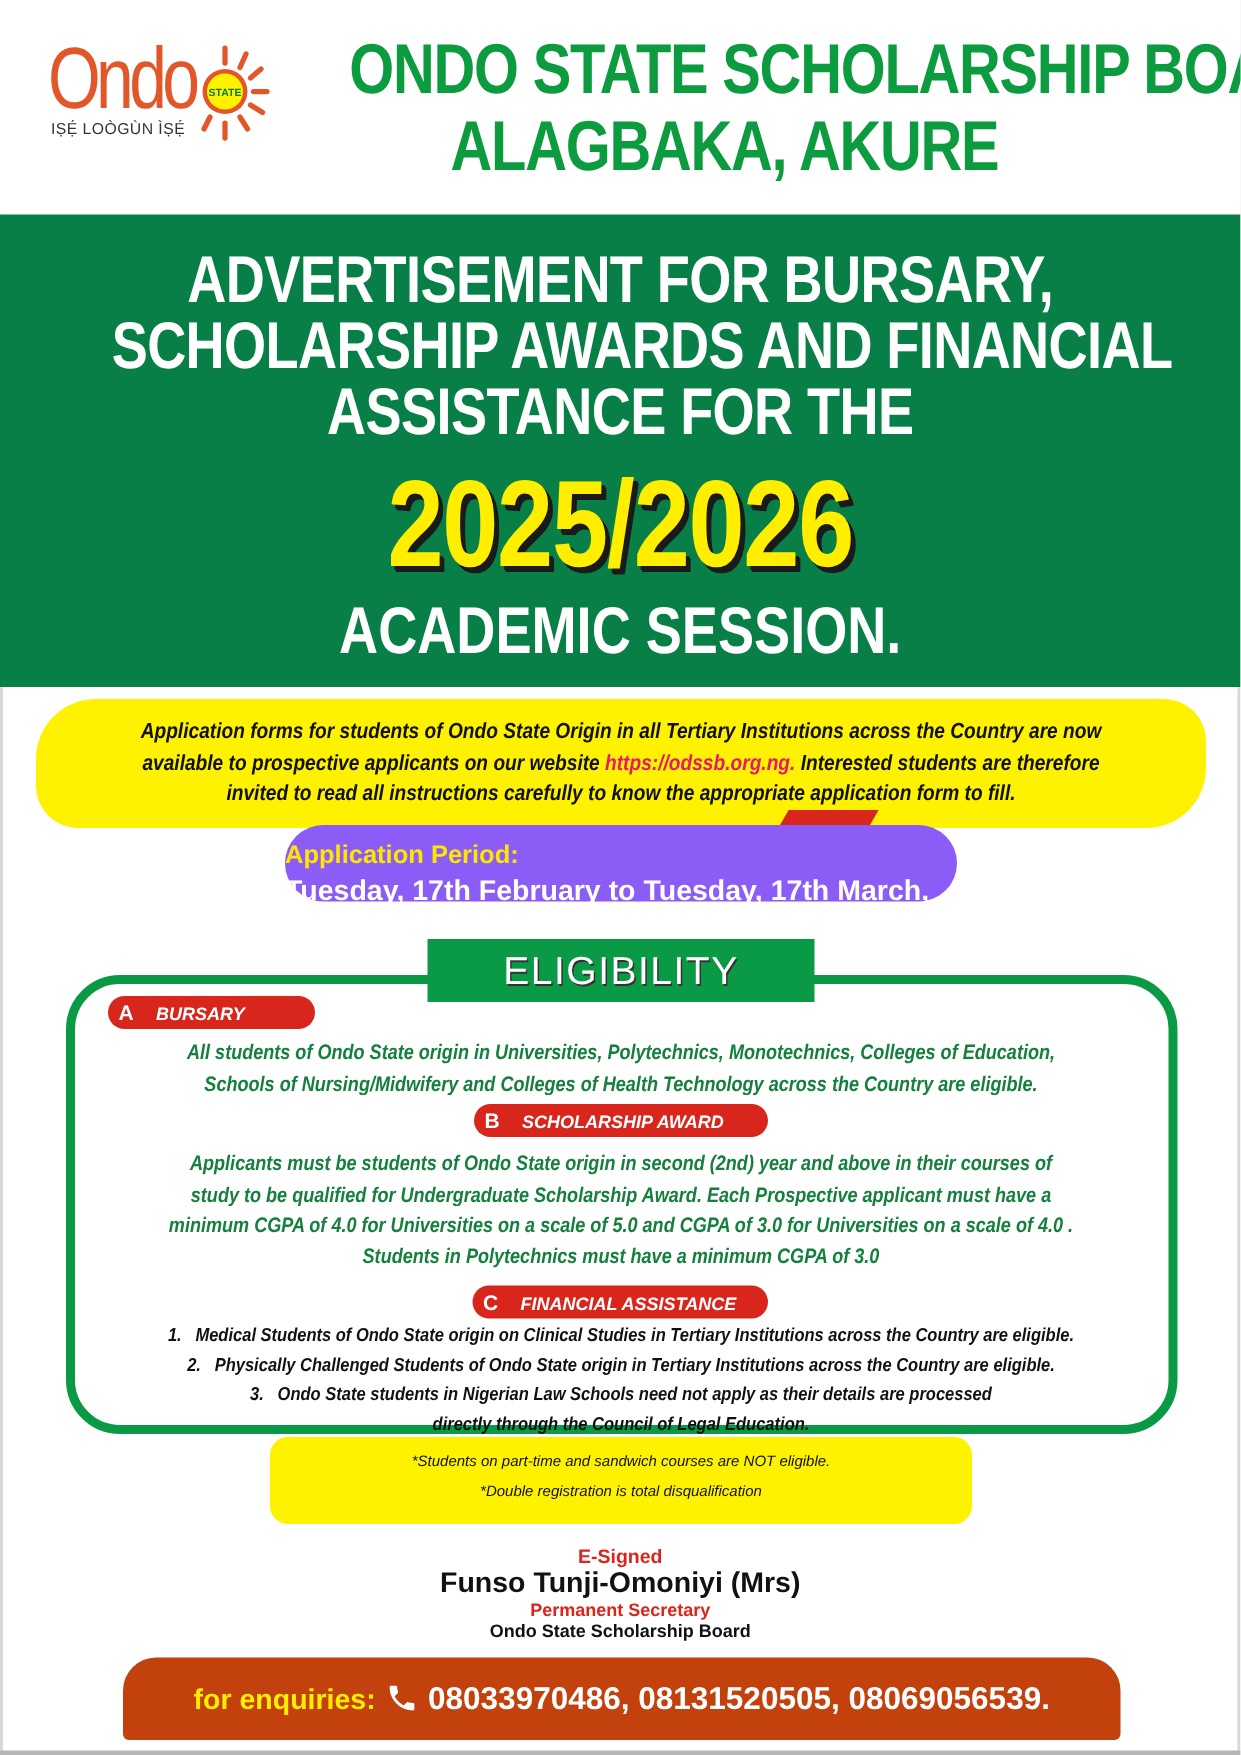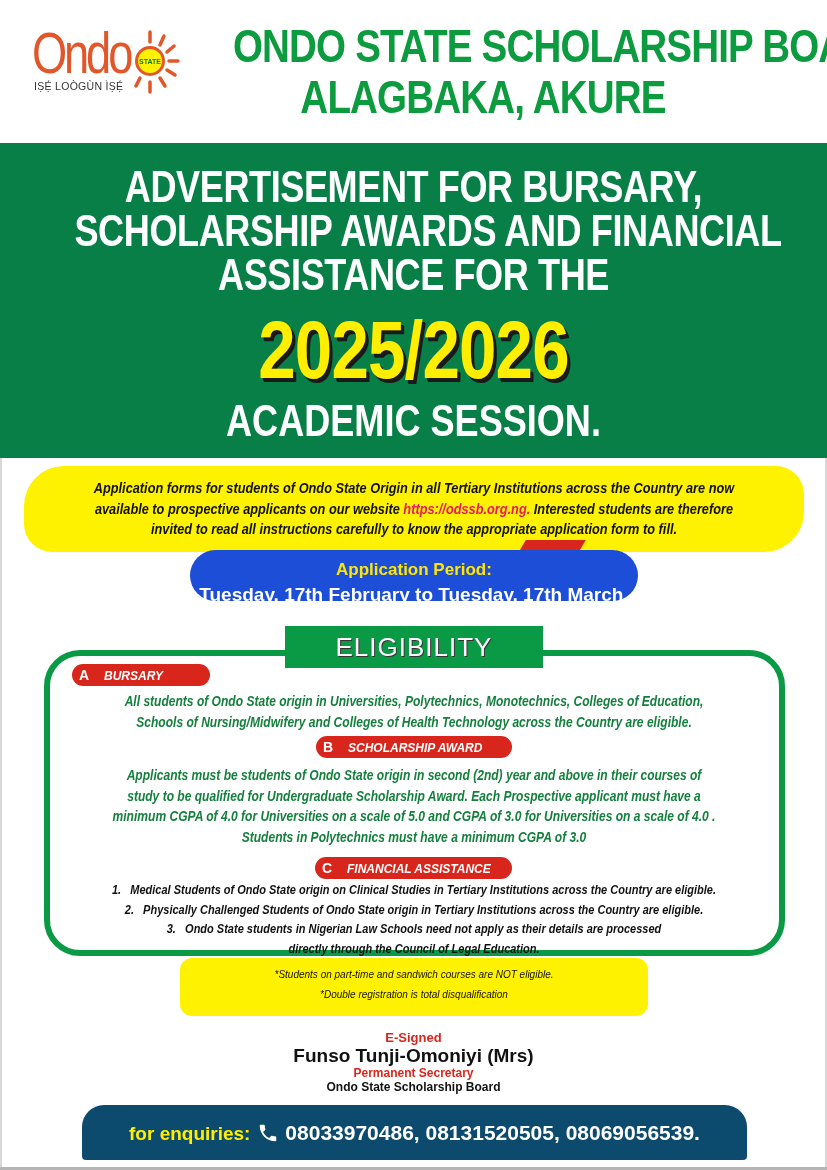--- a/index.html
+++ b/index.html
@@ -23,21 +23,21 @@
   .banner-l1 { margin-top: 22px; }
   .banner-year { display: block; color: #ffee00; font-weight: bold; font-size: 82px; line-height: 86px; margin-top: 10px; transform: scaleX(0.82); text-shadow: 3px 3px 0 #1a1a1a, 4px 4px 0 #1a1a1a; letter-spacing: -1px; }
   .banner-session { display: block; color: #fff; font-weight: bold; font-size: 44px; line-height: 44px; margin-top: 6px; transform: scaleX(0.82); }
 
   
   .notice { position: absolute; left: 24px; top: 466px; width: 780px; height: 86px; background: #fff200; border-radius: 40px 28px 40px 28px; }
   .notice-text { position: absolute; left: 20px; top: 12px; width: 740px; text-align: center; font-weight: bold; font-style: italic; font-size: 14.5px; line-height: 20.5px; color: #111; transform: scaleX(0.88); transform-origin: center top; white-space: nowrap; }
   .notice-text .url { color: #e8186b; }
 
   
-  .period { position: absolute; left: 190px; top: 550px; width: 448px; height: 51px; background: #1d4ed8; border-radius: 26px 26px 26px 26px; text-align: center; }
+  .period { position: absolute; left: 190px; top: 550px; width: 448px; height: 51px; background: #8b5cf6; border-radius: 26px 26px 26px 26px; }
   .period-tail2 { position: absolute; left: 520px; top: 540px; width: 60px; height: 20px; background: #d9261c; border-radius: 0 0 0 0; transform: skewX(-30deg); }
   .period-label { display: block; margin-top: 10px; color: #ffe600; font-size: 17px; font-weight: bold; line-height: 20px; }
   .period-dates { display: block; margin-top: 5px; color: #fff; font-size: 19px; font-weight: bold; line-height: 19px; }
 
   
   .elig-box { position: absolute; left: 44px; top: 650px; width: 741px; height: 306px; border: 6px solid #0a9a45; border-radius: 36px; }
   .elig-title-wrap { position: absolute; left: 285px; top: 626px; width: 258px; height: 42px; background: #0a9a45; text-align: center; }
   .elig-title { display: block; color: #fff; font-weight: normal; font-size: 26px; line-height: 42px; letter-spacing: 1px; text-shadow: 1px 1px 0 #333; }
 
   .pill { position: absolute; height: 22px; background: #d9261c; border-radius: 11px; color: #fff; font-size: 12px; line-height: 22px; white-space: nowrap; }
@@ -61,21 +61,21 @@
   .note .n1 { margin-top: 7px; }
 
   
   .sig { position: absolute; left: 200px; top: 1030px; width: 427px; text-align: center; }
   .sig-esigned { display: block; color: #d9261c; font-weight: bold; font-size: 13px; line-height: 15px; }
   .sig-name { display: block; color: #111; font-weight: bold; font-size: 19px; line-height: 22px; }
   .sig-role { display: block; color: #d9261c; font-weight: bold; font-size: 12px; line-height: 13px; }
   .sig-org { display: block; color: #111; font-weight: bold; font-size: 12px; line-height: 15px; }
 
   
-  .enq { position: absolute; left: 82px; top: 1105px; width: 665px; height: 55px; background: #0c4a6e; border-radius: 22px 22px 4px 4px; text-align: center; white-space: nowrap; }
+  .enq { position: absolute; left: 82px; top: 1105px; width: 665px; height: 55px; background: #c2410c; border-radius: 22px 22px 4px 4px; text-align: center; white-space: nowrap; }
   .enq-label { color: #ffee00; font-weight: bold; font-size: 19px; line-height: 55px; }
   .phone-icon { display: inline-block; width: 22px; height: 22px; vertical-align: -4px; margin: 0 2px; }
   .enq-nums { color: #fff; font-weight: bold; font-size: 21px; line-height: 55px; }
   .bottom-line { position: absolute; left: 0; top: 1167px; width: 827px; height: 3px; background: #b5b5b5; }
 </style>
 </head>
 <body>
 
 <div class="frame"></div>
 

